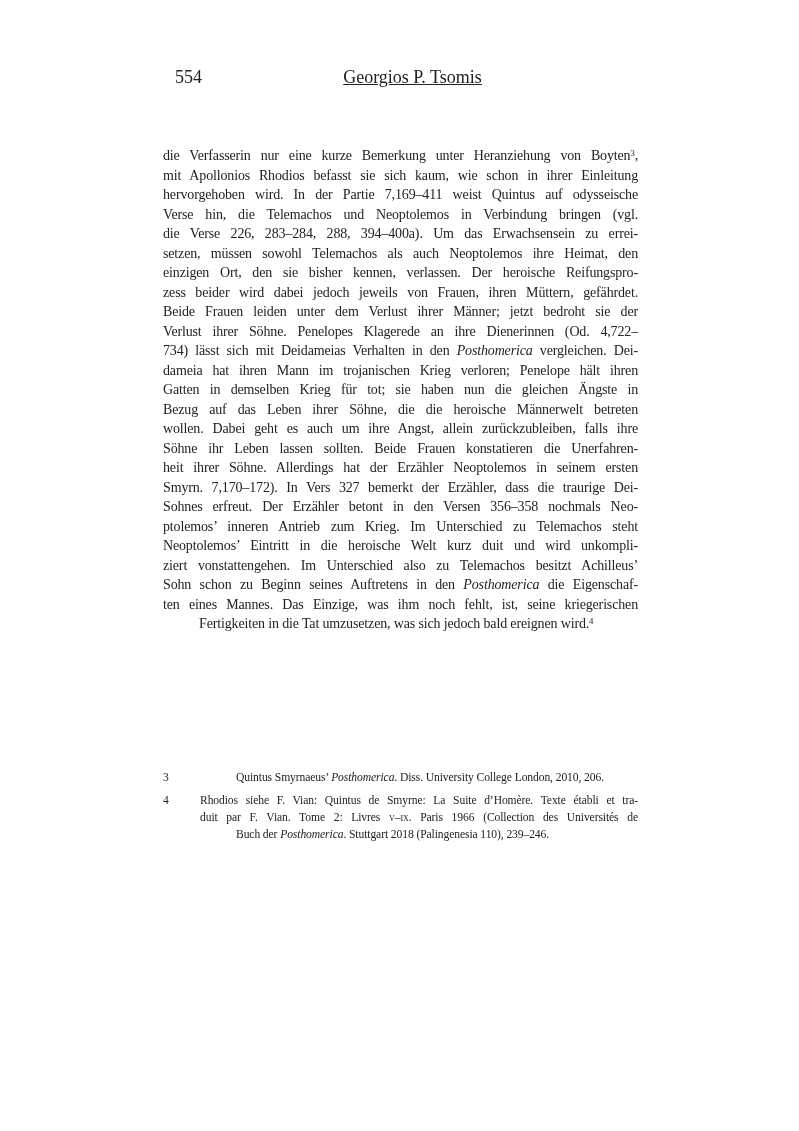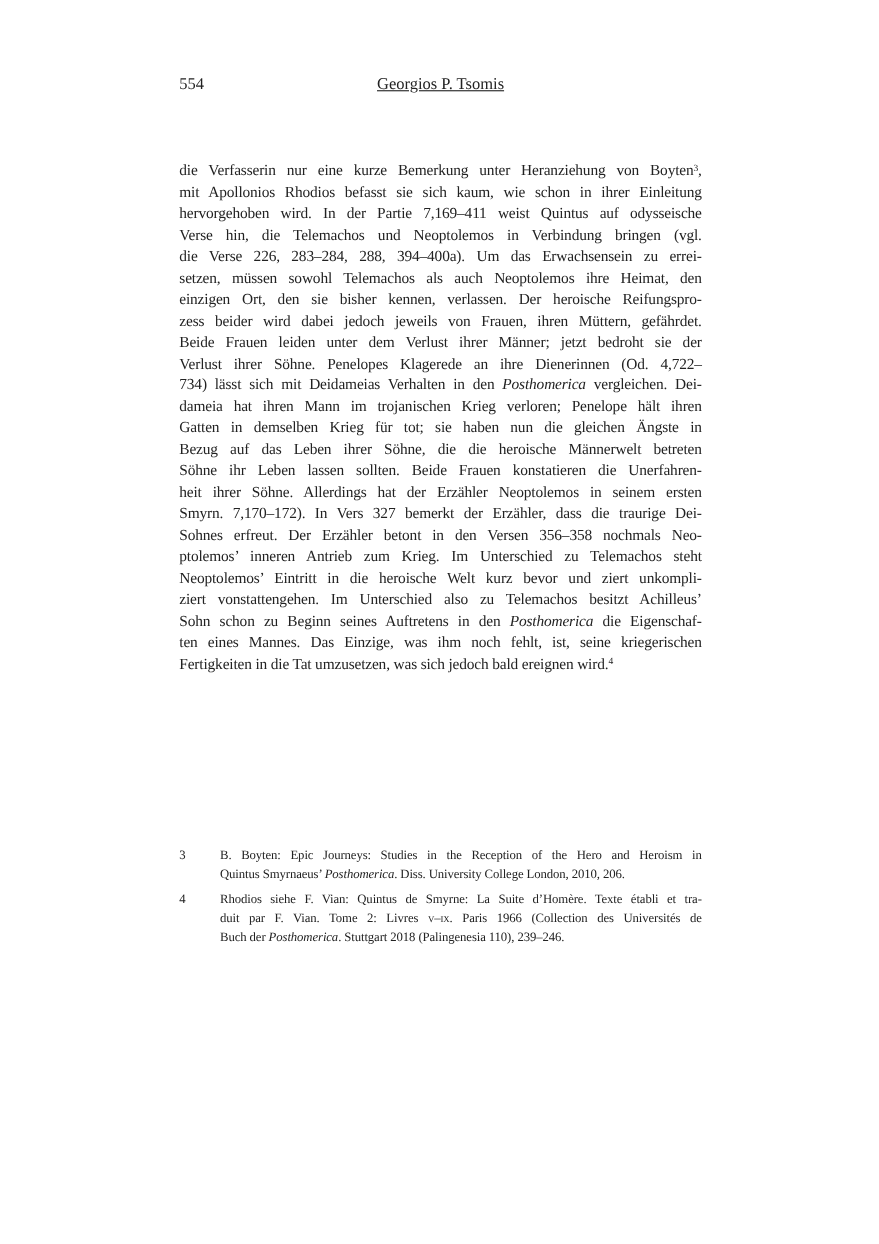--- a/index.html
+++ b/index.html
@@ -9,43 +9,43 @@
     height: 1131px;
     margin: 0 auto;
     background: #ffffff;
     font-family: "Liberation Serif", "DejaVu Serif", serif;
     color: #222222;
     overflow: hidden;
   }
   .header {
     position: absolute;
     top: 69px;
-    left: 163px;
+    left: 175px;
     width: 475px;
-    font-size: 15px;
+    font-size: 18px;
     line-height: 16px;
   }
   .page-number { position: absolute; left: 0; top: 0; }
   .running-head { text-align: center; text-decoration: underline; }
 
   .body-text {
     position: absolute;
     top: 146px;
     left: 163px;
     width: 475px;
     font-size: 14px;
     letter-spacing: -0.15px;
   }
   .body-text .tline { line-height: 19.5px; }
 
   .tline {
     text-align: justify;
     text-align-last: justify;
   }
-  .tline.lastline { text-align-last: left; }
+  .tline.lastline { text-align-last: left; margin-left: 36px; }
 
   sup {
     font-size: 0.62em;
     line-height: 0;
     vertical-align: baseline;
     position: relative;
     top: -0.45em;
   }
   .sc { font-variant: small-caps; }
   i { font-style: italic; }
@@ -81,37 +81,37 @@
       <div class="tline"><span>die Verse 226, 283–284, 288, 394–400a). Um das Erwachsensein zu errei-</span></div>
       <div class="tline"><span>setzen, müssen sowohl Telemachos als auch Neoptolemos ihre Heimat, den</span></div>
       <div class="tline"><span>einzigen Ort, den sie bisher kennen, verlassen. Der heroische Reifungspro-</span></div>
       <div class="tline"><span>zess beider wird dabei jedoch jeweils von Frauen, ihren Müttern, gefährdet.</span></div>
       <div class="tline"><span>Beide Frauen leiden unter dem Verlust ihrer Männer; jetzt bedroht sie der</span></div>
       <div class="tline"><span>Verlust ihrer Söhne. Penelopes Klagerede an ihre Dienerinnen (Od. 4,722–</span></div>
       <div class="tline"><span>734) lässt sich mit Deidameias Verhalten in den </span><i>Posthomerica</i><span> vergleichen. Dei-</span></div>
       <div class="tline"><span>dameia hat ihren Mann im trojanischen Krieg verloren; Penelope hält ihren</span></div>
       <div class="tline"><span>Gatten in demselben Krieg für tot; sie haben nun die gleichen Ängste in</span></div>
       <div class="tline"><span>Bezug auf das Leben ihrer Söhne, die die heroische Männerwelt betreten</span></div>
+      <div class="tline"><span>wollen. Dabei geht es auch um ihre Angst, allein zurückzubleiben, falls ihre</span></div>
       <div class="tline"><span>Söhne ihr Leben lassen sollten. Beide Frauen konstatieren die Unerfahren-</span></div>
       <div class="tline"><span>heit ihrer Söhne. Allerdings hat der Erzähler Neoptolemos in seinem ersten</span></div>
       <div class="tline"><span>Smyrn. 7,170–172). In Vers 327 bemerkt der Erzähler, dass die traurige Dei-</span></div>
       <div class="tline"><span>Sohnes erfreut. Der Erzähler betont in den Versen 356–358 nochmals Neo-</span></div>
       <div class="tline"><span>ptolemos’ inneren Antrieb zum Krieg. Im Unterschied zu Telemachos steht</span></div>
-      <div class="tline"><span>Neoptolemos’ Eintritt in die heroische Welt kurz bevor und ziert unkompli-</span></div>
+      <div class="tline"><span>Neoptolemos’ Eintritt in die heroische Welt kurz duit und wird unkompli-</span></div>
       <div class="tline"><span>ziert vonstattengehen. Im Unterschied also zu Telemachos besitzt Achilleus’</span></div>
       <div class="tline"><span>Sohn schon zu Beginn seines Auftretens in den </span><i>Posthomerica</i><span> die Eigenschaf-</span></div>
       <div class="tline"><span>ten eines Mannes. Das Einzige, was ihm noch fehlt, ist, seine kriegerischen</span></div>
       <div class="tline lastline"><span>Fertigkeiten in die Tat umzusetzen, was sich jedoch bald ereignen wird.</span><sup>4</sup></div>
     </main>
 
   <section class="footnotes">
     <div class="footnote">
       <span class="fn-number">3</span>
       <div class="fn-text">
-          <div class="tline"><span>B. Boyten: Epic Journeys: Studies in the Reception of the Hero and Heroism in</span></div>
           <div class="tline lastline"><span>Quintus Smyrnaeus’ </span><i>Posthomerica</i><span>. Diss. University College London, 2010, 206.</span></div>
         </div>
     </div>
     <div class="footnote">
       <span class="fn-number">4</span>
       <div class="fn-text">
           <div class="tline"><span>Rhodios siehe F. Vian: Quintus de Smyrne: La Suite d’Homère. Texte établi et tra-</span></div>
           <div class="tline"><span>duit par F. Vian. Tome 2: Livres </span><span class="sc">v–ix</span><span>. Paris 1966 (Collection des Universités de</span></div>
           <div class="tline lastline"><span>Buch der </span><i>Posthomerica</i><span>. Stuttgart 2018 (Palingenesia 110), 239–246.</span></div>
         </div>

